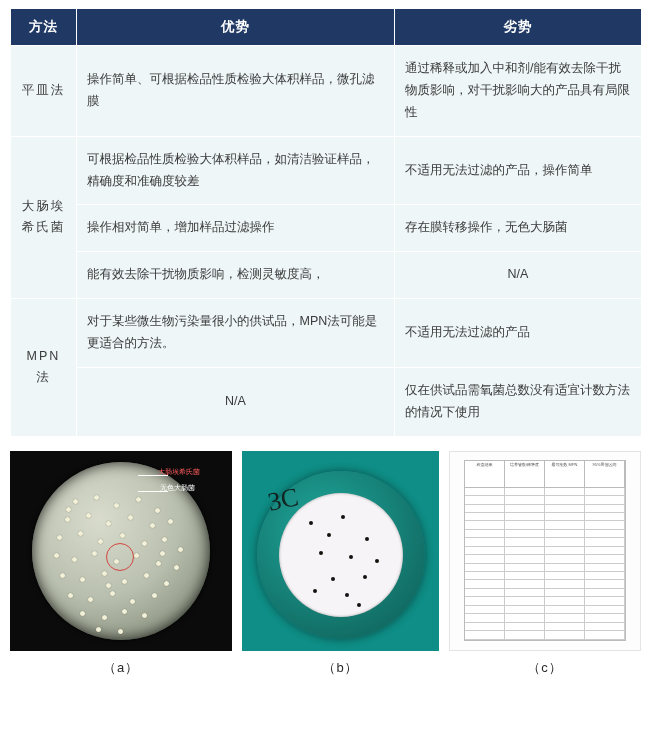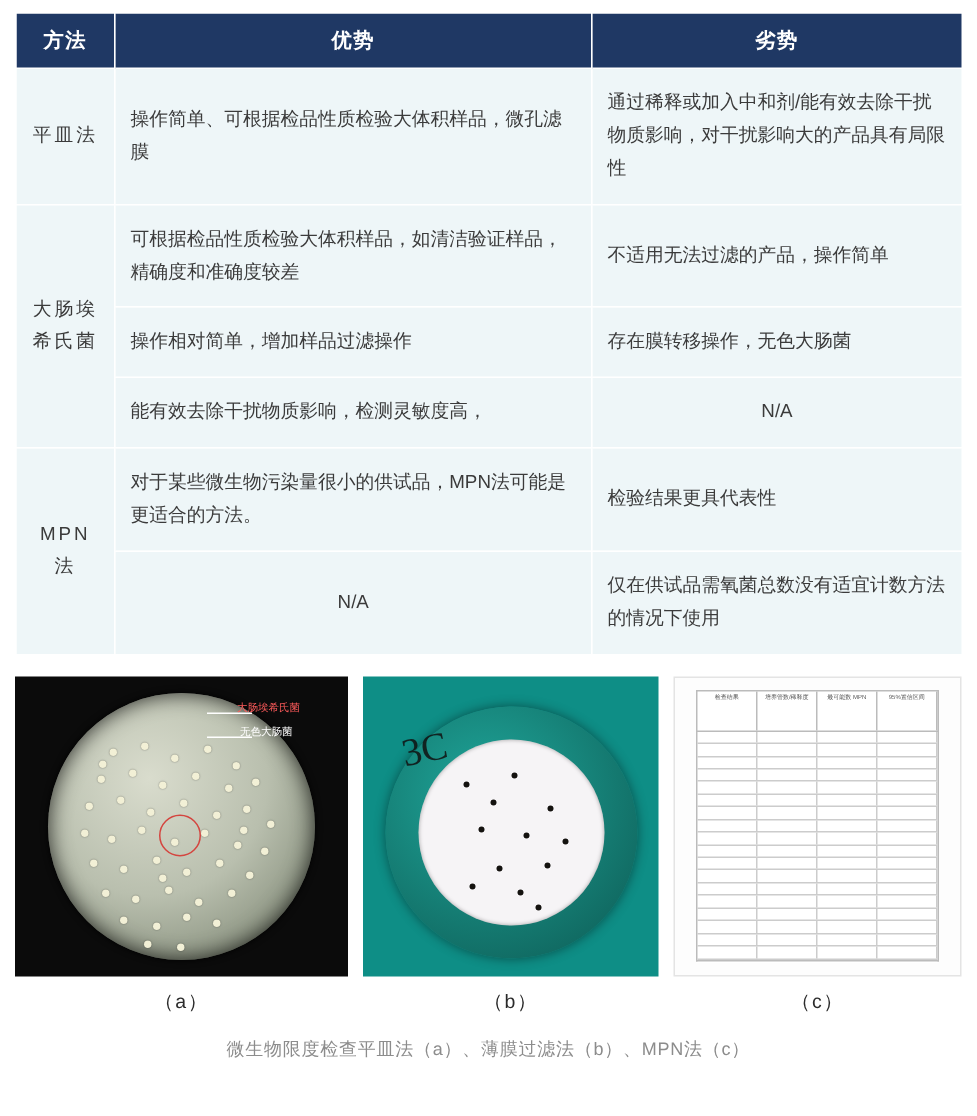--- a/index.html
+++ b/index.html
@@ -250,21 +250,21 @@
         <td>存在膜转移操作，无色大肠菌</td>
       </tr>
       <tr>
         <td>能有效去除干扰物质影响，检测灵敏度高，</td>
         <td class="center">N/A</td>
       </tr>
 
       <tr>
         <td class="method" rowspan="2">MPN法</td>
         <td>对于某些微生物污染量很小的供试品，MPN法可能是更适合的方法。</td>
-        <td>检验结果更具代表性</td>
+        <td>不适用无法过滤的产品</td>
       </tr>
       <tr>
         <td class="center">N/A</td>
         <td>仅在供试品需氧菌总数没有适宜计数方法的情况下使用</td>
       </tr>
     </tbody>
   </table>
 
   <div class="figs">
 
@@ -471,15 +471,14 @@
                 <div></div>
               </div>
           </div>
         </div>
       </div>
       <div class="cap">（c）</div>
     </div>
 
   </div>
 
-  <div class="footnote">微生物限度检查平皿法（a）、薄膜过滤法（b）、MPN法（c）</div>
 
 </div>
 
 </body></html>

